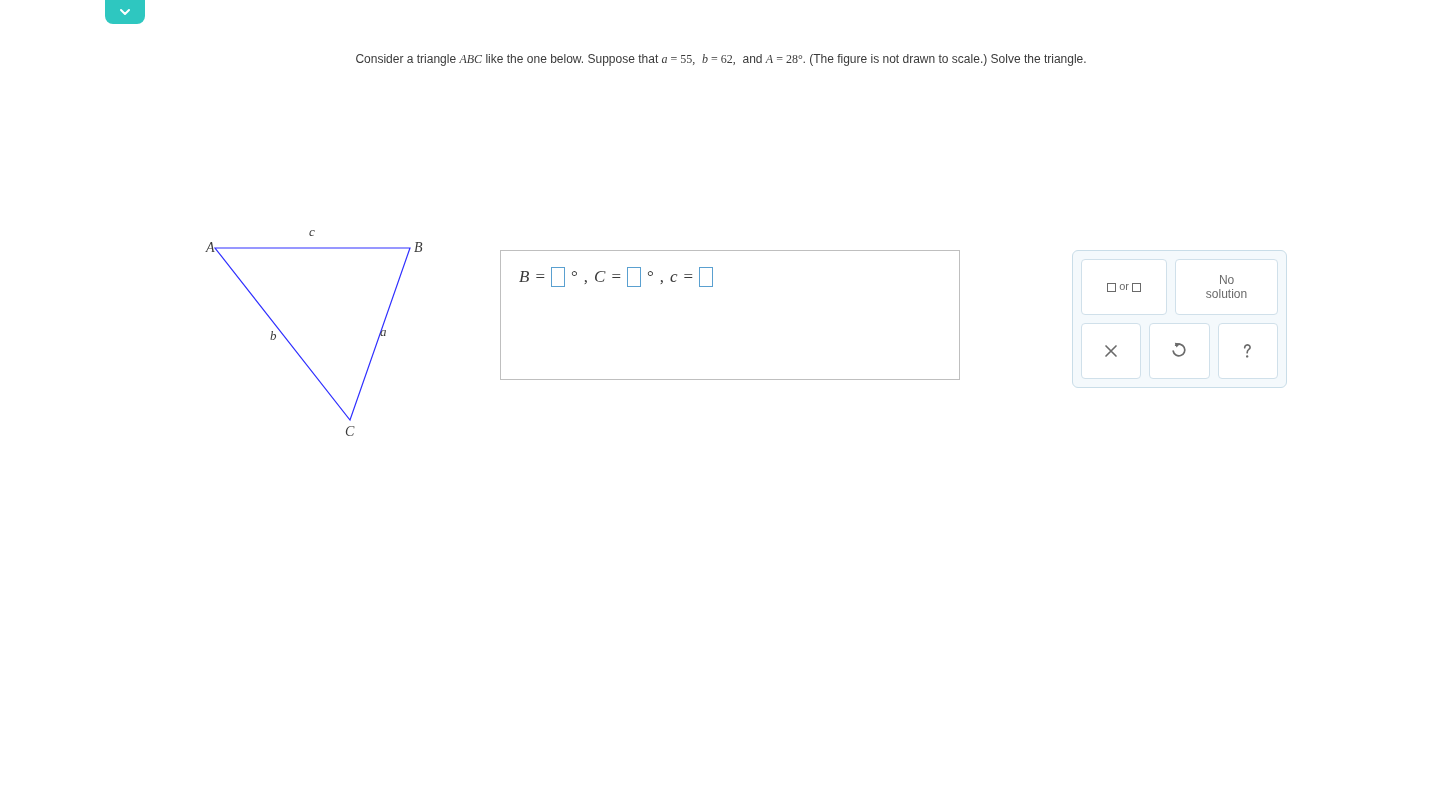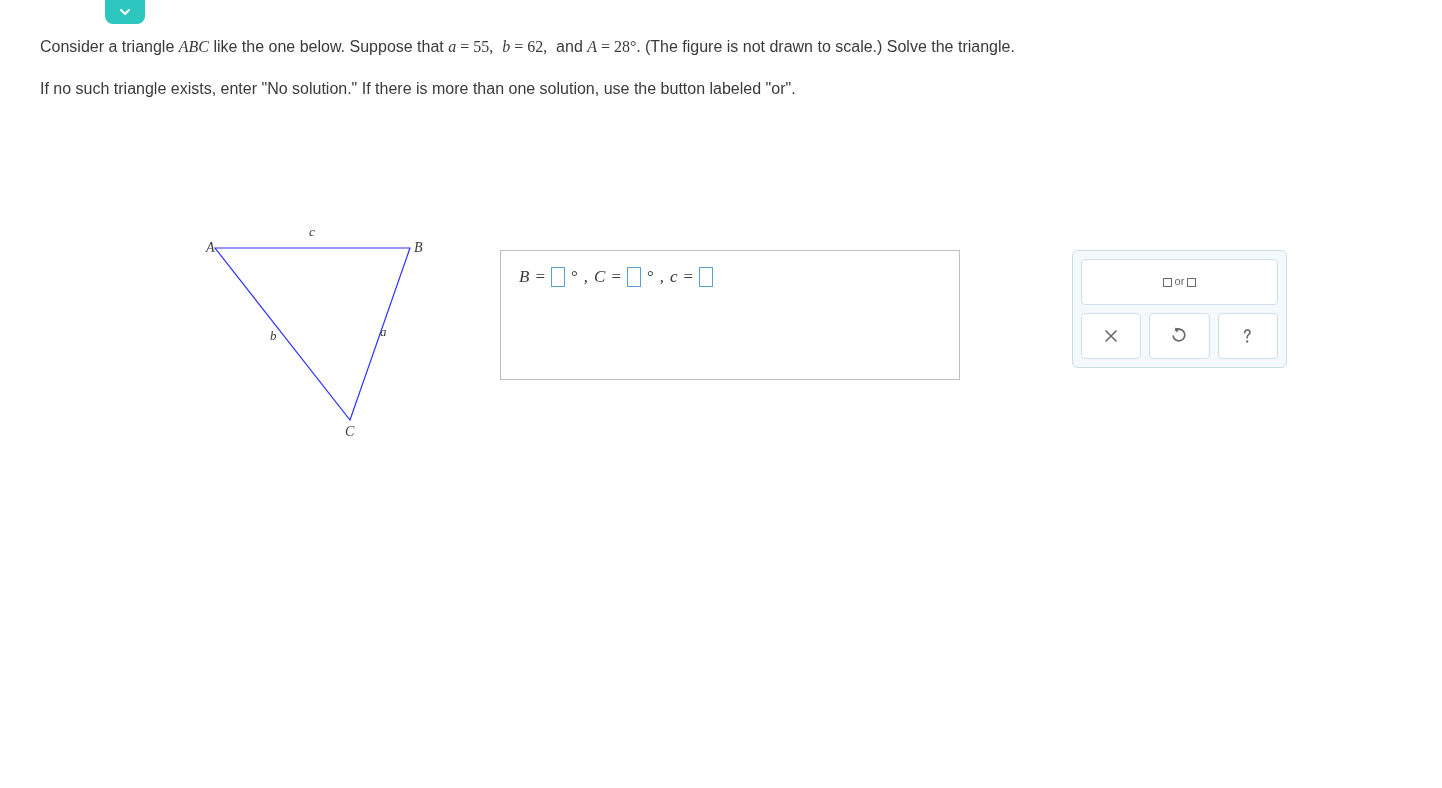--- a/index.html
+++ b/index.html
@@ -25,25 +25,26 @@
     background: #2ec7c0;
     border-radius: 0 0 8px 8px;
     display: flex;
     align-items: center;
     justify-content: center;
     cursor: pointer;
   }
   .dropdown-tab svg { width: 16px; height: 16px; }
   .problem-text {
     position: absolute;
-    top: 34px;
+    top: 50px;
     left: 40px;
     right: 40px;
-    font-size: 16px;
+    font-size: 12px;
     line-height: 1.6;
+    text-align: center;
   }
   .problem-text p { margin: 0 0 16px 0; }
   .math-it { font-style: italic; font-family: 'Times New Roman', serif; }
   .math-rm { font-family: 'Times New Roman', serif; }
   .work-area {
     position: absolute;
     top: 220px;
     left: 200px;
     right: 140px;
     height: 230px;
@@ -85,21 +86,21 @@
     padding: 8px;
   }
   .tool-row {
     display: flex;
     gap: 8px;
     margin-bottom: 8px;
   }
   .tool-row:last-child { margin-bottom: 0; }
   .tool-btn {
     flex: 1;
-    height: 46px;
+    height: 56px;
     background: #ffffff;
     border: 1px solid #d0e0ea;
     border-radius: 4px;
     display: flex;
     align-items: center;
     justify-content: center;
     font-size: 12px;
     color: #6a6a6a;
     cursor: pointer;
     text-align: center;
@@ -118,21 +119,20 @@
   <div class="dropdown-tab">
     <svg viewBox="0 0 24 24">
       <path d="M6 9l6 6 6-6" stroke="#ffffff" stroke-width="3" fill="none" stroke-linecap="round" stroke-linejoin="round"></path>
     </svg>
   </div>
 
   <div class="problem-text">
     <p>
       <span>Consider a triangle </span><span class="math-it">ABC</span><span> like the one below. Suppose that </span><span class="math-it">a</span><span class="math-rm"> = </span><span class="math-rm">55,</span>&nbsp;&nbsp;<span class="math-it">b</span><span class="math-rm"> = </span><span class="math-rm">62,</span>&nbsp;<span> and </span><span class="math-it">A</span><span class="math-rm"> = </span><span class="math-rm">28°.</span><span> (The figure is not drawn to scale.) Solve the triangle.</span>
     </p>
-    <p>If no such triangle exists, enter "No solution." If there is more than one solution, use the button labeled "or".</p>
   </div>
 
   <div class="work-area">
     <div class="triangle-figure">
       <svg viewBox="0 0 260 230" width="260" height="230">
         <polygon points="15,28 210,28 150,200" fill="none" stroke="#3030ff" stroke-width="1.2"></polygon>
       </svg>
       <span class="math-it" style="position:absolute; left:6px; top:20px; font-size:14px;">A</span>
       <span class="math-it" style="position:absolute; left:214px; top:20px; font-size:14px;">B</span>
       <span class="math-it" style="position:absolute; left:145px; top:204px; font-size:14px;">C</span>
@@ -162,20 +162,24 @@
 
   <div class="tool-panel">
     <div class="tool-row">
       <div class="tool-btn">
         <span class="or-glyph">
           <span class="sq"></span>
           <span>or</span>
           <span class="sq"></span>
         </span>
       </div>
+      <div class="tool-btn wide">
+        <span style="white-space:pre-line;">No
+solution</span>
+      </div>
     </div>
     <div class="tool-row">
       <div class="tool-btn">
         <svg viewBox="0 0 24 24">
           <path d="M6 6 L18 18 M18 6 L6 18" stroke="#6a6a6a" stroke-width="2" fill="none" stroke-linecap="round"></path>
         </svg>
       </div>
       <div class="tool-btn">
         <svg viewBox="0 0 24 24">
           <path d="M8 5 A7 7 0 1 1 5 12" stroke="#6a6a6a" stroke-width="2" fill="none" stroke-linecap="round"></path>

